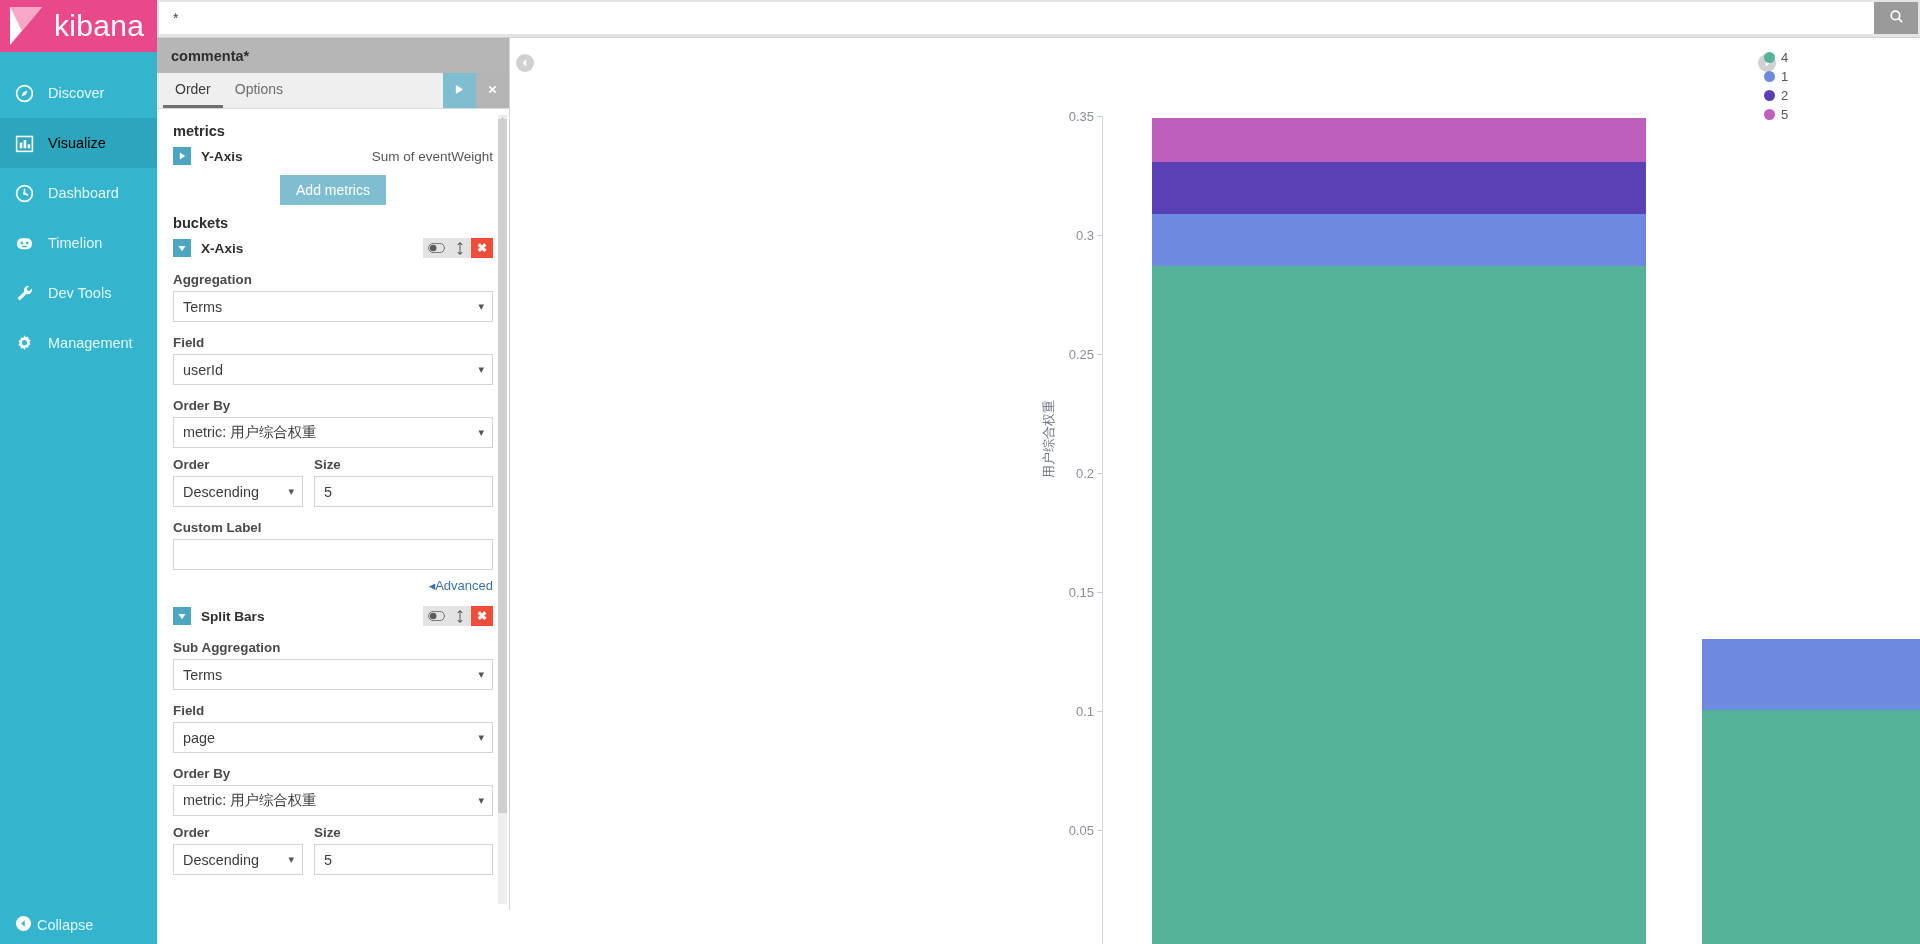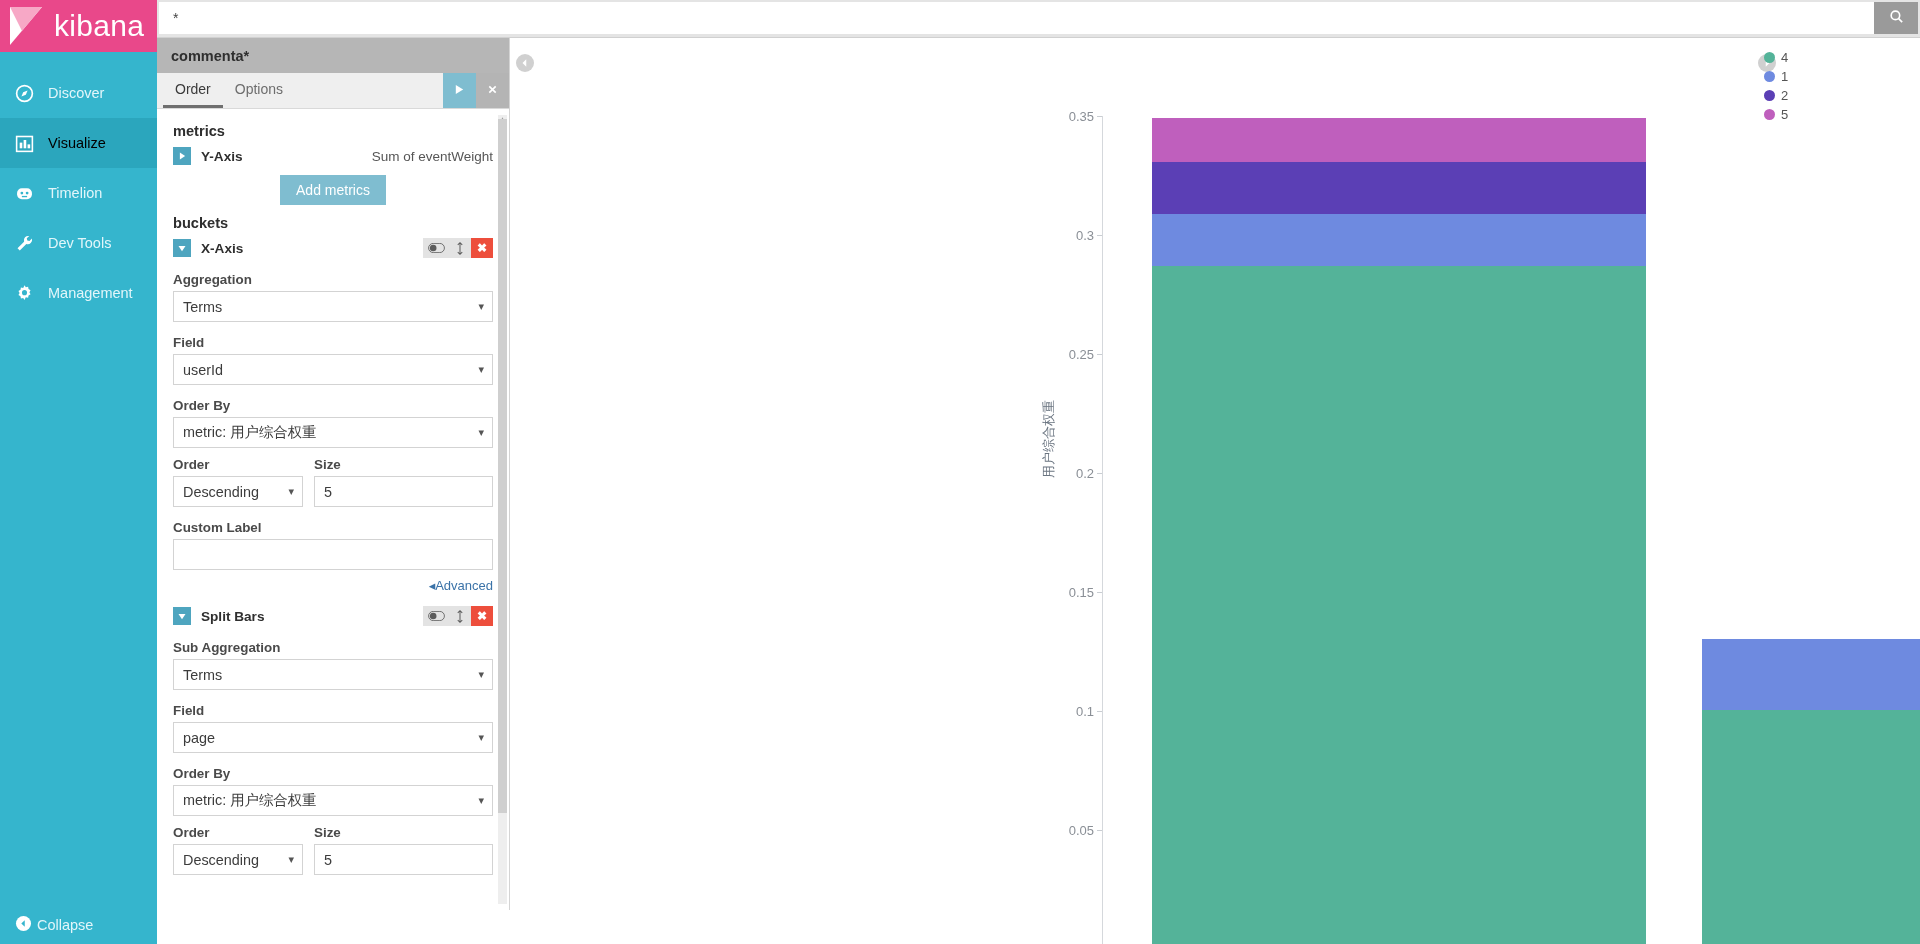--- a/index.html
+++ b/index.html
@@ -228,20 +228,30 @@
           <svg width="21" height="21" viewBox="0 0 24 24">
             <rect x="3" y="4" width="18" height="17" fill="none" stroke="#fff" stroke-width="1.8"></rect>
             <rect x="6.5" y="11" width="3" height="6.5" fill="#fff"></rect>
             <rect x="11" y="8" width="3" height="9.5" fill="#fff"></rect>
             <rect x="15.5" y="13" width="3" height="4.5" fill="#fff"></rect>
           </svg>
         </span>
         <span class="nav-label">Visualize</span>
       </div>
 
+      <div class="nav-item">
+        <span class="ico">
+          <svg width="21" height="21" viewBox="0 0 24 24" fill="none" stroke="#fff" stroke-width="1.9">
+            <circle cx="12" cy="12" r="9"></circle>
+            <path d="M12 12 L12 6.5 M12 12 L16 14" stroke-width="1.8"></path>
+            <circle cx="12" cy="12" r="1.6" fill="#fff" stroke="none"></circle>
+          </svg>
+        </span>
+        <span class="nav-label">Dashboard</span>
+      </div>
 
       <div class="nav-item">
         <span class="ico">
           <svg width="21" height="21" viewBox="0 0 24 24">
             <rect x="3.5" y="6" width="17" height="12.5" rx="5.5" fill="#fff"></rect>
             <circle cx="9" cy="11.5" r="1.6" fill="#35b5cd"></circle>
             <circle cx="15" cy="11.5" r="1.6" fill="#35b5cd"></circle>
             <path d="M9 15.5 h6" stroke="#35b5cd" stroke-width="1.5"></path>
           </svg>
         </span>

